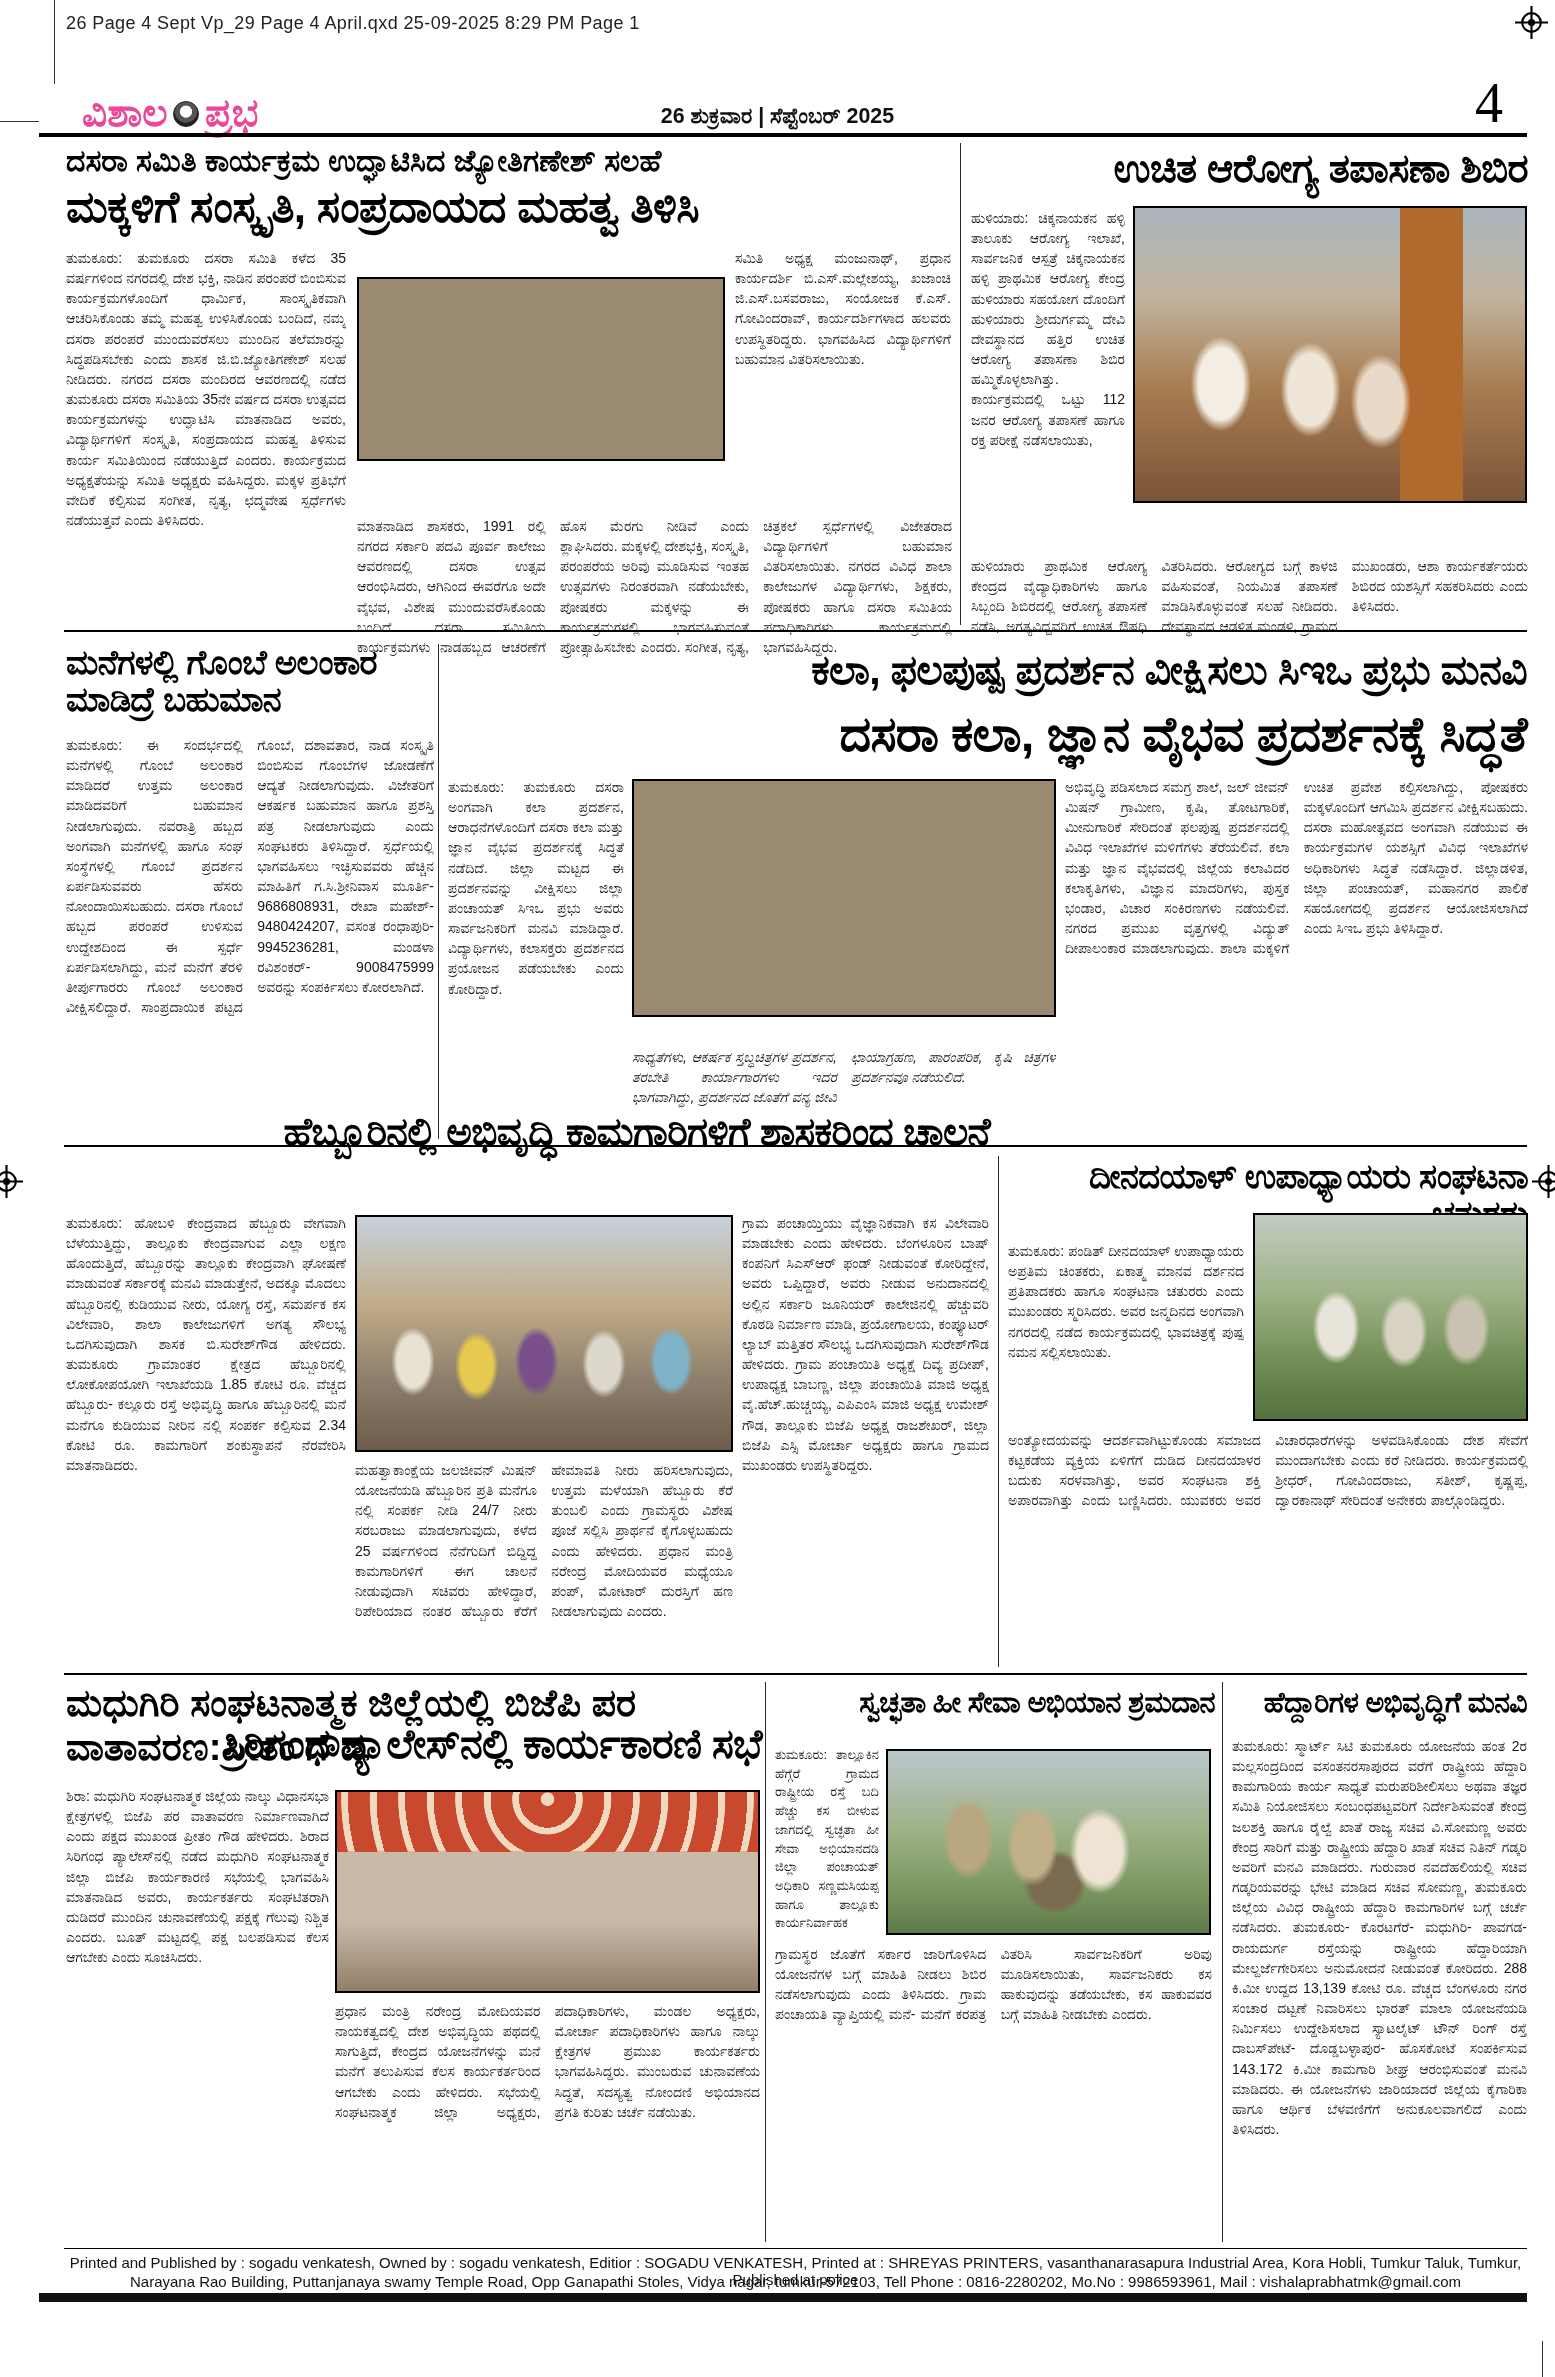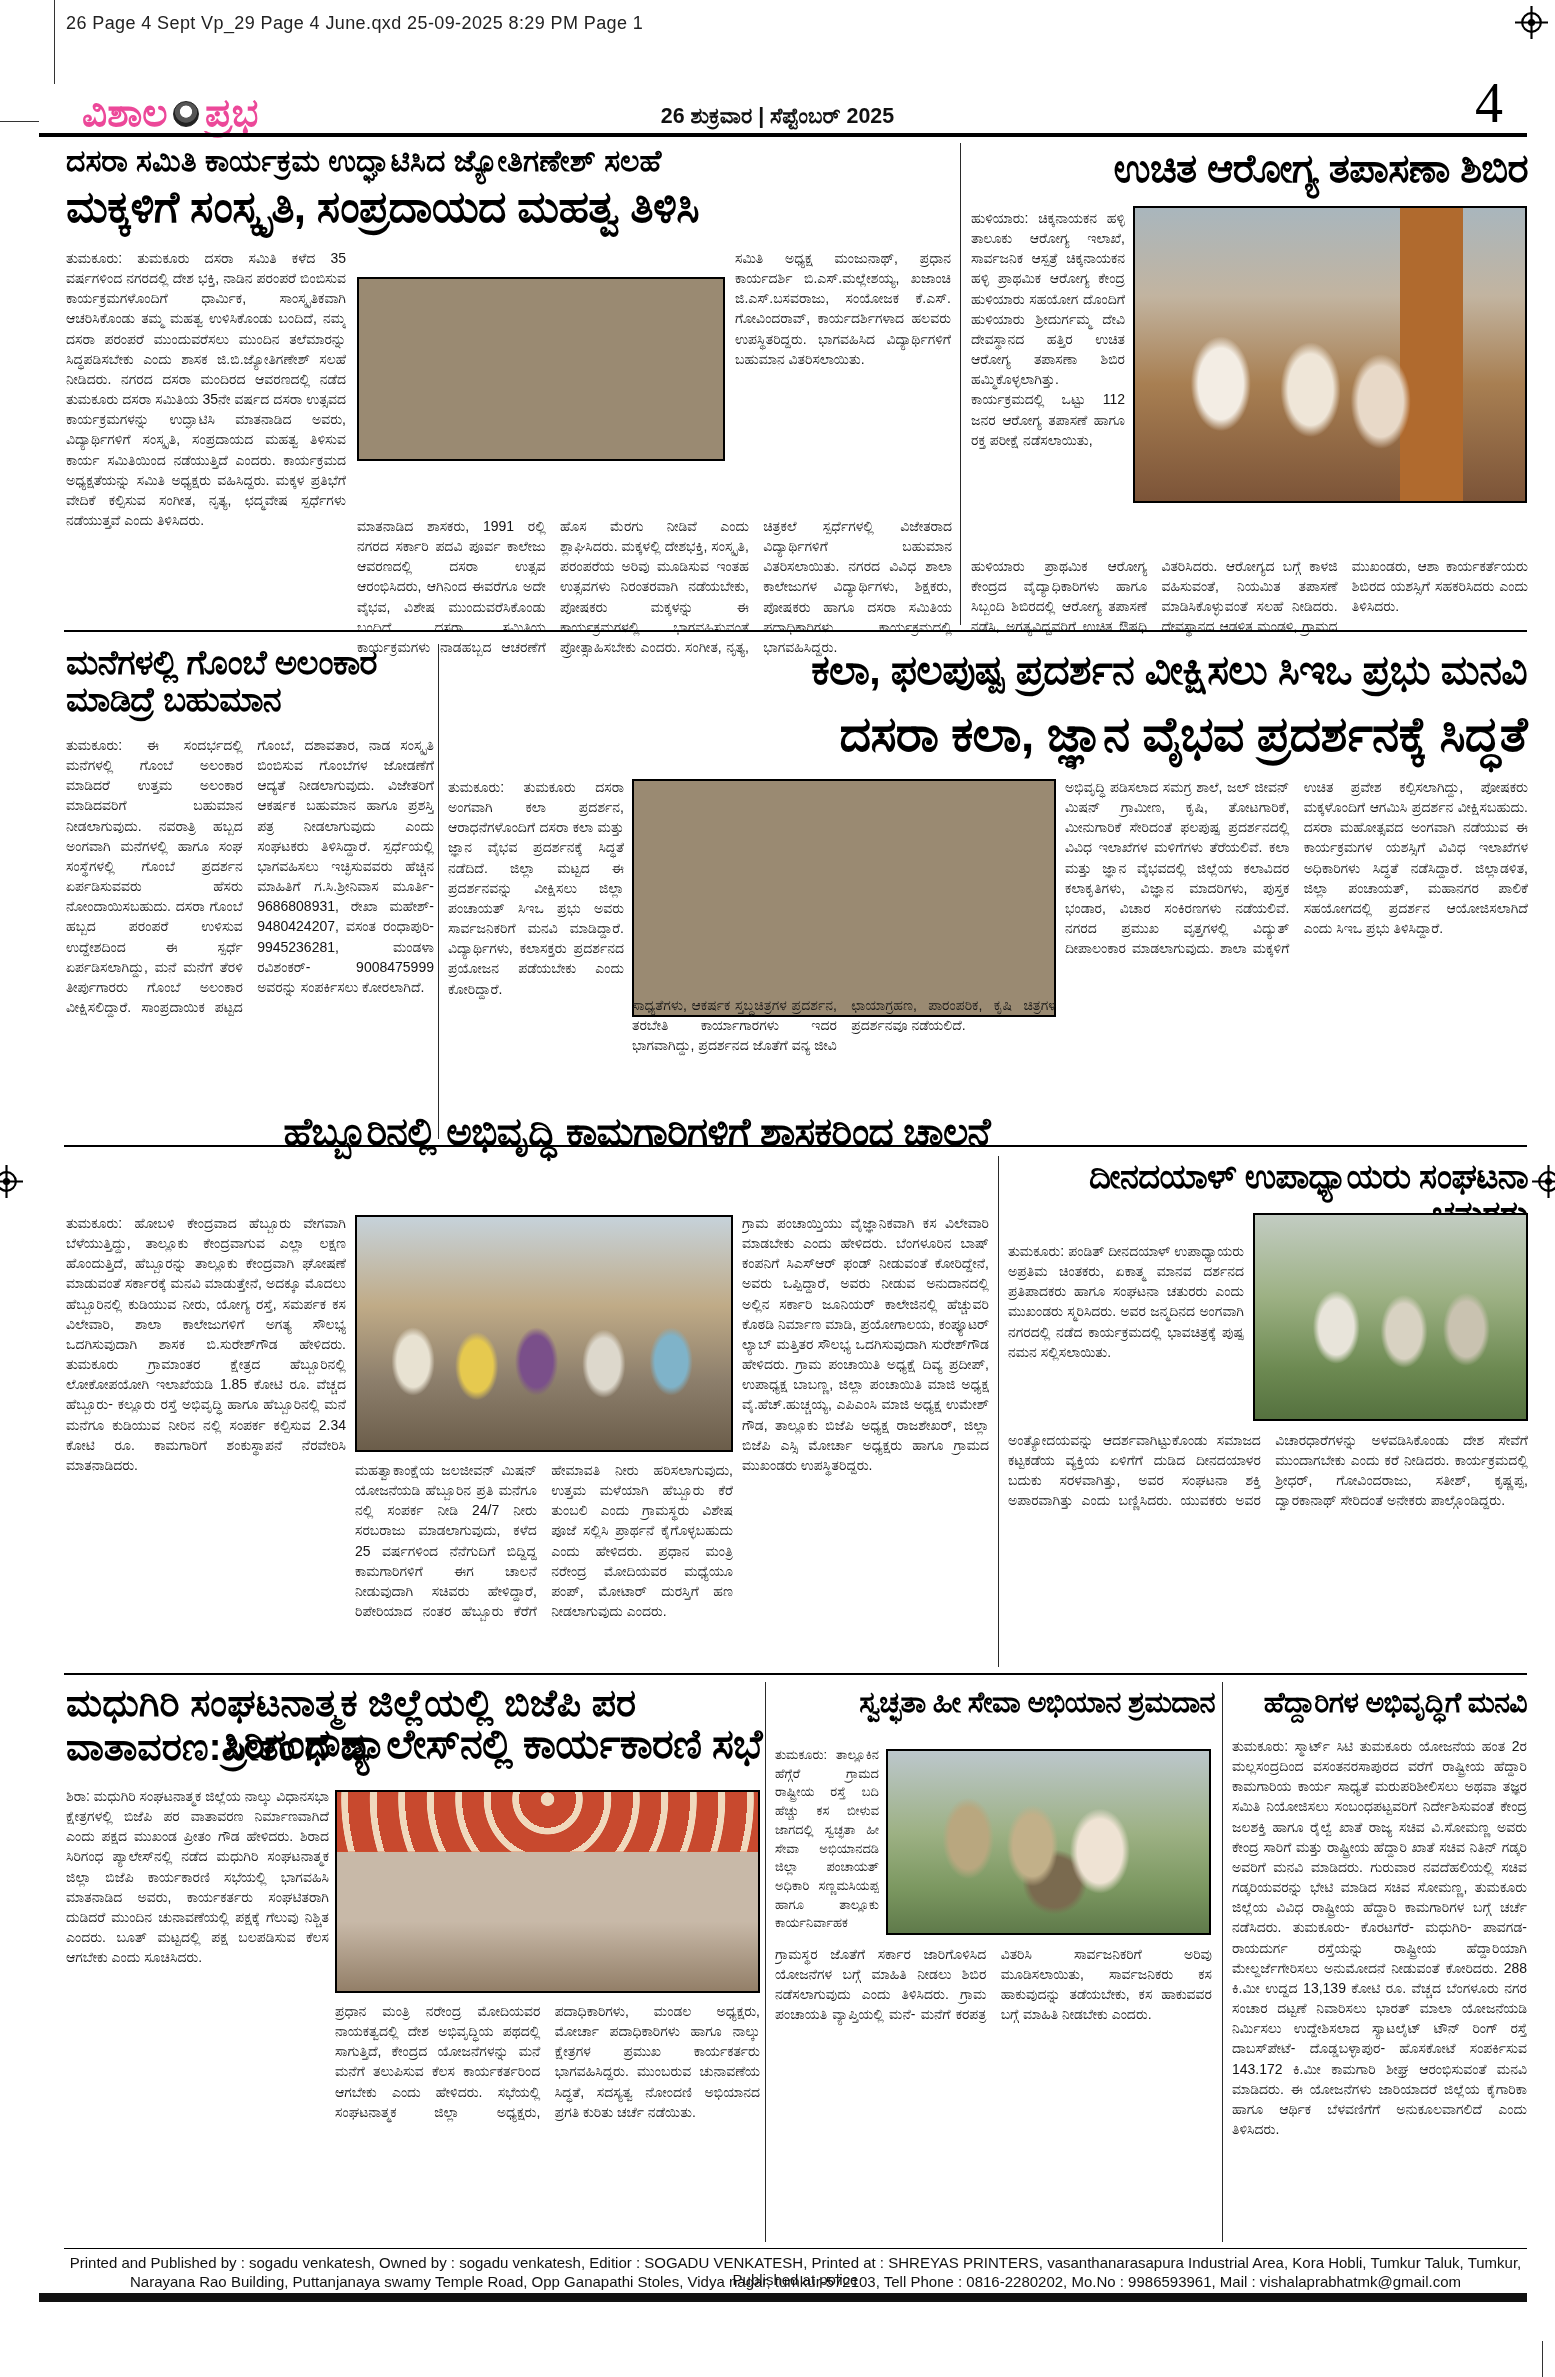--- a/index.html
+++ b/index.html
@@ -71,21 +71,21 @@
       radial-gradient(50px 50px at 52% 72%,#7a6a4f 0 50%,transparent 65%),
       linear-gradient(180deg,#bcc7cc 0%,#9db184 45%,#7c9861 75%,#5f7a4a 100%);background-color:#7c9861;}
   .footer-line{font-size:15px;color:#111;text-align:center;font-family:"Liberation Sans",sans-serif;}
   .footer-bar{height:8.6px;background:#111;}
 </style>
 </head>
 <body>
 
 <div class="page">
 
-  <div class="abs slug" style="left:66px;top:13px;">26 Page 4 Sept Vp_29 Page 4 June.qxd  25-09-2025  8:29 PM  Page 1</div>
+  <div class="abs slug" style="left:66px;top:13px;">26 Page 4 Sept Vp_29 Page 4 April.qxd  25-09-2025  8:29 PM  Page 1</div>
   <div class="abs tick-v" style="left:54px;top:0;height:84px;"></div>
   <div class="abs tick-h" style="left:0;top:121px;width:39px;"></div>
 
   <svg class="abs regmark" style="left:1515px;top:5.7px;" viewBox="0 0 46 46">
     <circle cx="23" cy="23" r="13" fill="none" stroke="#000" stroke-width="3"></circle>
     <circle cx="23" cy="23" r="5" fill="#000"></circle>
     <line x1="23" y1="0" x2="23" y2="46" stroke="#000" stroke-width="3"></line>
     <line x1="0" y1="23" x2="46" y2="23" stroke="#000" stroke-width="3"></line>
   </svg>
   <svg class="abs regmark" style="left:-10px;top:1165px;" viewBox="0 0 46 46">
@@ -132,21 +132,21 @@
     <div>ಮಾಡಿದ್ರೆ ಬಹುಮಾನ</div>
   </div>
   <div class="abs kn cols2" style="left:66px;top:735px;width:368px;height:404px;">ತುಮಕೂರು: ಈ ಸಂದರ್ಭದಲ್ಲಿ ಮನೆಗಳಲ್ಲಿ ಗೊಂಬೆ ಅಲಂಕಾರ ಮಾಡಿದರೆ ಉತ್ತಮ ಅಲಂಕಾರ ಮಾಡಿದವರಿಗೆ ಬಹುಮಾನ ನೀಡಲಾಗುವುದು. ನವರಾತ್ರಿ ಹಬ್ಬದ ಅಂಗವಾಗಿ ಮನೆಗಳಲ್ಲಿ ಹಾಗೂ ಸಂಘ ಸಂಸ್ಥೆಗಳಲ್ಲಿ ಗೊಂಬೆ ಪ್ರದರ್ಶನ ಏರ್ಪಡಿಸುವವರು ಹೆಸರು ನೋಂದಾಯಿಸಬಹುದು. ದಸರಾ ಗೊಂಬೆ ಹಬ್ಬದ ಪರಂಪರೆ ಉಳಿಸುವ ಉದ್ದೇಶದಿಂದ ಈ ಸ್ಪರ್ಧೆ ಏರ್ಪಡಿಸಲಾಗಿದ್ದು, ಮನೆ ಮನೆಗೆ ತೆರಳಿ ತೀರ್ಪುಗಾರರು ಗೊಂಬೆ ಅಲಂಕಾರ ವೀಕ್ಷಿಸಲಿದ್ದಾರೆ. ಸಾಂಪ್ರದಾಯಿಕ ಪಟ್ಟದ ಗೊಂಬೆ, ದಶಾವತಾರ, ನಾಡ ಸಂಸ್ಕೃತಿ ಬಿಂಬಿಸುವ ಗೊಂಬೆಗಳ ಜೋಡಣೆಗೆ ಆದ್ಯತೆ ನೀಡಲಾಗುವುದು. ವಿಜೇತರಿಗೆ ಆಕರ್ಷಕ ಬಹುಮಾನ ಹಾಗೂ ಪ್ರಶಸ್ತಿ ಪತ್ರ ನೀಡಲಾಗುವುದು ಎಂದು ಸಂಘಟಕರು ತಿಳಿಸಿದ್ದಾರೆ. ಸ್ಪರ್ಧೆಯಲ್ಲಿ ಭಾಗವಹಿಸಲು ಇಚ್ಛಿಸುವವರು ಹೆಚ್ಚಿನ ಮಾಹಿತಿಗೆ ಗ.ಸಿ.ಶ್ರೀನಿವಾಸ ಮೂರ್ತಿ- 9686808931, ರೇಖಾ ಮಹೇಶ್- 9480424207, ವಸಂತ ರಂಧಾಪುರಿ- 9945236281, ಮಂಡಳಾ ರವಿಶಂಕರ್- 9008475999 ಅವರನ್ನು ಸಂಪರ್ಕಿಸಲು ಕೋರಲಾಗಿದೆ.</div>
 
   <div class="abs vdiv" style="left:438px;top:644px;height:495px;"></div>
 
   <div class="abs headline center" style="left:448px;top:648px;width:1079px;font-size:41px;">ಕಲಾ, ಫಲಪುಷ್ಪ ಪ್ರದರ್ಶನ ವೀಕ್ಷಿಸಲು ಸಿಇಒ ಪ್ರಭು ಮನವಿ</div>
   <div class="abs headline center" style="left:448px;top:708px;width:1079px;font-size:49px;">ದಸರಾ ಕಲಾ, ಜ್ಞಾನ ವೈಭವ ಪ್ರದರ್ಶನಕ್ಕೆ ಸಿದ್ಧತೆ</div>
   <div class="abs kn" style="left:448px;top:777px;width:176px;height:361px;">ತುಮಕೂರು: ತುಮಕೂರು ದಸರಾ ಅಂಗವಾಗಿ ಕಲಾ ಪ್ರದರ್ಶನ, ಆರಾಧನೆಗಳೊಂದಿಗೆ ದಸರಾ ಕಲಾ ಮತ್ತು ಜ್ಞಾನ ವೈಭವ ಪ್ರದರ್ಶನಕ್ಕೆ ಸಿದ್ಧತೆ ನಡೆದಿದೆ. ಜಿಲ್ಲಾ ಮಟ್ಟದ ಈ ಪ್ರದರ್ಶನವನ್ನು ವೀಕ್ಷಿಸಲು ಜಿಲ್ಲಾ ಪಂಚಾಯತ್ ಸಿಇಒ ಪ್ರಭು ಅವರು ಸಾರ್ವಜನಿಕರಿಗೆ ಮನವಿ ಮಾಡಿದ್ದಾರೆ. ವಿದ್ಯಾರ್ಥಿಗಳು, ಕಲಾಸಕ್ತರು ಪ್ರದರ್ಶನದ ಪ್ರಯೋಜನ ಪಡೆಯಬೇಕು ಎಂದು ಕೋರಿದ್ದಾರೆ.</div>
   <div class="abs photo ph1" style="left:632px;top:779px;width:424px;height:238px;"></div>
-  <div class="abs kn cols2" style="left:632px;top:995px;width:424px;height:113px;">ಸಾಧ್ಯತೆಗಳು, ಆಕರ್ಷಕ ಸ್ತಬ್ಧಚಿತ್ರಗಳ ಪ್ರದರ್ಶನ, ತರಬೇತಿ ಕಾರ್ಯಾಗಾರಗಳು ಇದರ ಭಾಗವಾಗಿದ್ದು, ಪ್ರದರ್ಶನದ ಜೊತೆಗೆ ವನ್ಯ ಜೀವಿ ಛಾಯಾಗ್ರಹಣ, ಪಾರಂಪರಿಕ, ಕೃಷಿ ಚಿತ್ರಗಳ ಪ್ರದರ್ಶನವೂ ನಡೆಯಲಿದೆ.</div>
+  <div class="abs kn cols2" style="left:632px;top:1047px;width:424px;height:113px;font-style:italic;">ಸಾಧ್ಯತೆಗಳು, ಆಕರ್ಷಕ ಸ್ತಬ್ಧಚಿತ್ರಗಳ ಪ್ರದರ್ಶನ, ತರಬೇತಿ ಕಾರ್ಯಾಗಾರಗಳು ಇದರ ಭಾಗವಾಗಿದ್ದು, ಪ್ರದರ್ಶನದ ಜೊತೆಗೆ ವನ್ಯ ಜೀವಿ ಛಾಯಾಗ್ರಹಣ, ಪಾರಂಪರಿಕ, ಕೃಷಿ ಚಿತ್ರಗಳ ಪ್ರದರ್ಶನವೂ ನಡೆಯಲಿದೆ.</div>
   <div class="abs kn cols2" style="left:1065px;top:777px;width:463px;height:361px;">ಅಭಿವೃದ್ಧಿ ಪಡಿಸಲಾದ ಸಮಗ್ರ ಶಾಲೆ, ಜಲ್ ಜೀವನ್ ಮಿಷನ್ ಗ್ರಾಮೀಣ, ಕೃಷಿ, ತೋಟಗಾರಿಕೆ, ಮೀನುಗಾರಿಕೆ ಸೇರಿದಂತೆ ಫಲಪುಷ್ಪ ಪ್ರದರ್ಶನದಲ್ಲಿ ವಿವಿಧ ಇಲಾಖೆಗಳ ಮಳಿಗೆಗಳು ತೆರೆಯಲಿವೆ. ಕಲಾ ಮತ್ತು ಜ್ಞಾನ ವೈಭವದಲ್ಲಿ ಜಿಲ್ಲೆಯ ಕಲಾವಿದರ ಕಲಾಕೃತಿಗಳು, ವಿಜ್ಞಾನ ಮಾದರಿಗಳು, ಪುಸ್ತಕ ಭಂಡಾರ, ವಿಚಾರ ಸಂಕಿರಣಗಳು ನಡೆಯಲಿವೆ. ನಗರದ ಪ್ರಮುಖ ವೃತ್ತಗಳಲ್ಲಿ ವಿದ್ಯುತ್ ದೀಪಾಲಂಕಾರ ಮಾಡಲಾಗುವುದು. ಶಾಲಾ ಮಕ್ಕಳಿಗೆ ಉಚಿತ ಪ್ರವೇಶ ಕಲ್ಪಿಸಲಾಗಿದ್ದು, ಪೋಷಕರು ಮಕ್ಕಳೊಂದಿಗೆ ಆಗಮಿಸಿ ಪ್ರದರ್ಶನ ವೀಕ್ಷಿಸಬಹುದು. ದಸರಾ ಮಹೋತ್ಸವದ ಅಂಗವಾಗಿ ನಡೆಯುವ ಈ ಕಾರ್ಯಕ್ರಮಗಳ ಯಶಸ್ಸಿಗೆ ವಿವಿಧ ಇಲಾಖೆಗಳ ಅಧಿಕಾರಿಗಳು ಸಿದ್ಧತೆ ನಡೆಸಿದ್ದಾರೆ. ಜಿಲ್ಲಾಡಳಿತ, ಜಿಲ್ಲಾ ಪಂಚಾಯತ್, ಮಹಾನಗರ ಪಾಲಿಕೆ ಸಹಯೋಗದಲ್ಲಿ ಪ್ರದರ್ಶನ ಆಯೋಜಿಸಲಾಗಿದೆ ಎಂದು ಸಿಇಒ ಪ್ರಭು ತಿಳಿಸಿದ್ದಾರೆ.</div>
 
   <div class="abs hrule" style="left:64px;top:1145px;width:1463px;"></div>
 
   <div class="abs headline center" style="left:66px;top:1111px;width:924px;font-size:39px;">ಹೆಬ್ಬೂರಿನಲ್ಲಿ ಅಭಿವೃದ್ಧಿ ಕಾಮಗಾರಿಗಳಿಗೆ ಶಾಸಕರಿಂದ ಚಾಲನೆ</div>
   <div class="abs kn" style="left:66px;top:1213px;width:280px;height:454px;">ತುಮಕೂರು: ಹೋಬಳಿ ಕೇಂದ್ರವಾದ ಹೆಬ್ಬೂರು ವೇಗವಾಗಿ ಬೆಳೆಯುತ್ತಿದ್ದು, ತಾಲ್ಲೂಕು ಕೇಂದ್ರವಾಗುವ ಎಲ್ಲಾ ಲಕ್ಷಣ ಹೊಂದುತ್ತಿದೆ, ಹೆಬ್ಬೂರನ್ನು ತಾಲ್ಲೂಕು ಕೇಂದ್ರವಾಗಿ ಘೋಷಣೆ ಮಾಡುವಂತೆ ಸರ್ಕಾರಕ್ಕೆ ಮನವಿ ಮಾಡುತ್ತೇನೆ, ಅದಕ್ಕೂ ಮೊದಲು ಹೆಬ್ಬೂರಿನಲ್ಲಿ ಕುಡಿಯುವ ನೀರು, ಯೋಗ್ಯ ರಸ್ತೆ, ಸಮರ್ಪಕ ಕಸ ವಿಲೇವಾರಿ, ಶಾಲಾ ಕಾಲೇಜುಗಳಿಗೆ ಅಗತ್ಯ ಸೌಲಭ್ಯ ಒದಗಿಸುವುದಾಗಿ ಶಾಸಕ ಬಿ.ಸುರೇಶ್‌ಗೌಡ ಹೇಳಿದರು. ತುಮಕೂರು ಗ್ರಾಮಾಂತರ ಕ್ಷೇತ್ರದ ಹೆಬ್ಬೂರಿನಲ್ಲಿ ಲೋಕೋಪಯೋಗಿ ಇಲಾಖೆಯಡಿ 1.85 ಕೋಟಿ ರೂ. ವೆಚ್ಚದ ಹೆಬ್ಬೂರು- ಕಲ್ಲೂರು ರಸ್ತೆ ಅಭಿವೃದ್ಧಿ ಹಾಗೂ ಹೆಬ್ಬೂರಿನಲ್ಲಿ ಮನೆ ಮನೆಗೂ ಕುಡಿಯುವ ನೀರಿನ ನಲ್ಲಿ ಸಂಪರ್ಕ ಕಲ್ಪಿಸುವ 2.34 ಕೋಟಿ ರೂ. ಕಾಮಗಾರಿಗೆ ಶಂಕುಸ್ಥಾಪನೆ ನೆರವೇರಿಸಿ ಮಾತನಾಡಿದರು.</div>
   <div class="abs photo ph3" style="left:355px;top:1215px;width:378px;height:237px;"></div>
   <div class="abs kn cols2" style="left:355px;top:1460px;width:378px;height:207px;">ಮಹತ್ವಾಕಾಂಕ್ಷೆಯ ಜಲಜೀವನ್ ಮಿಷನ್ ಯೋಜನೆಯಡಿ ಹೆಬ್ಬೂರಿನ ಪ್ರತಿ ಮನೆಗೂ ನಲ್ಲಿ ಸಂಪರ್ಕ ನೀಡಿ 24/7 ನೀರು ಸರಬರಾಜು ಮಾಡಲಾಗುವುದು, ಕಳೆದ 25 ವರ್ಷಗಳಿಂದ ನೆನೆಗುದಿಗೆ ಬಿದ್ದಿದ್ದ ಕಾಮಗಾರಿಗಳಿಗೆ ಈಗ ಚಾಲನೆ ನೀಡುವುದಾಗಿ ಸಚಿವರು ಹೇಳಿದ್ದಾರೆ, ರಿಪೇರಿಯಾದ ನಂತರ ಹೆಬ್ಬೂರು ಕೆರೆಗೆ ಹೇಮಾವತಿ ನೀರು ಹರಿಸಲಾಗುವುದು, ಉತ್ತಮ ಮಳೆಯಾಗಿ ಹೆಬ್ಬೂರು ಕೆರೆ ತುಂಬಲಿ ಎಂದು ಗ್ರಾಮಸ್ಥರು ವಿಶೇಷ ಪೂಜೆ ಸಲ್ಲಿಸಿ ಪ್ರಾರ್ಥನೆ ಕೈಗೊಳ್ಳಬಹುದು ಎಂದು ಹೇಳಿದರು. ಪ್ರಧಾನ ಮಂತ್ರಿ ನರೇಂದ್ರ ಮೋದಿಯವರ ಮಧ್ಯೆಯೂ ಪಂಪ್, ಮೋಟಾರ್ ದುರಸ್ತಿಗೆ ಹಣ ನೀಡಲಾಗುವುದು ಎಂದರು.</div>
   <div class="abs kn" style="left:742px;top:1213px;width:247px;height:454px;">ಗ್ರಾಮ ಪಂಚಾಯ್ತಿಯು ವೈಜ್ಞಾನಿಕವಾಗಿ ಕಸ ವಿಲೇವಾರಿ ಮಾಡಬೇಕು ಎಂದು ಹೇಳಿದರು. ಬೆಂಗಳೂರಿನ ಬಾಷ್ ಕಂಪನಿಗೆ ಸಿಎಸ್‌ಆರ್ ಫಂಡ್ ನೀಡುವಂತೆ ಕೋರಿದ್ದೇನೆ, ಅವರು ಒಪ್ಪಿದ್ದಾರೆ, ಅವರು ನೀಡುವ ಅನುದಾನದಲ್ಲಿ ಅಲ್ಲಿನ ಸರ್ಕಾರಿ ಜೂನಿಯರ್ ಕಾಲೇಜಿನಲ್ಲಿ ಹೆಚ್ಚುವರಿ ಕೊಠಡಿ ನಿರ್ಮಾಣ ಮಾಡಿ, ಪ್ರಯೋಗಾಲಯ, ಕಂಪ್ಯೂಟರ್ ಲ್ಯಾಬ್ ಮತ್ತಿತರ ಸೌಲಭ್ಯ ಒದಗಿಸುವುದಾಗಿ ಸುರೇಶ್‌ಗೌಡ ಹೇಳಿದರು. ಗ್ರಾಮ ಪಂಚಾಯಿತಿ ಅಧ್ಯಕ್ಷೆ ದಿವ್ಯ ಪ್ರದೀಪ್, ಉಪಾಧ್ಯಕ್ಷ ಬಾಬಣ್ಣ, ಜಿಲ್ಲಾ ಪಂಚಾಯಿತಿ ಮಾಜಿ ಅಧ್ಯಕ್ಷ ವೈ.ಹೆಚ್.ಹುಚ್ಚಯ್ಯ, ಎಪಿಎಂಸಿ ಮಾಜಿ ಅಧ್ಯಕ್ಷ ಉಮೇಶ್ ಗೌಡ, ತಾಲ್ಲೂಕು ಬಿಜೆಪಿ ಅಧ್ಯಕ್ಷ ರಾಜಶೇಖರ್, ಜಿಲ್ಲಾ ಬಿಜೆಪಿ ಎಸ್ಸಿ ಮೋರ್ಚಾ ಅಧ್ಯಕ್ಷರು ಹಾಗೂ ಗ್ರಾಮದ ಮುಖಂಡರು ಉಪಸ್ಥಿತರಿದ್ದರು.</div>
 

